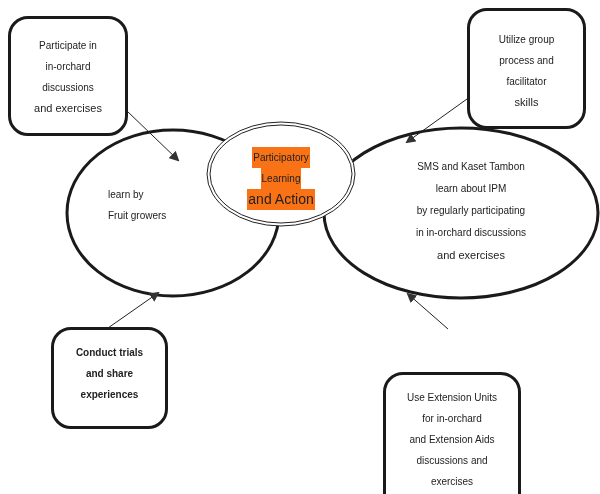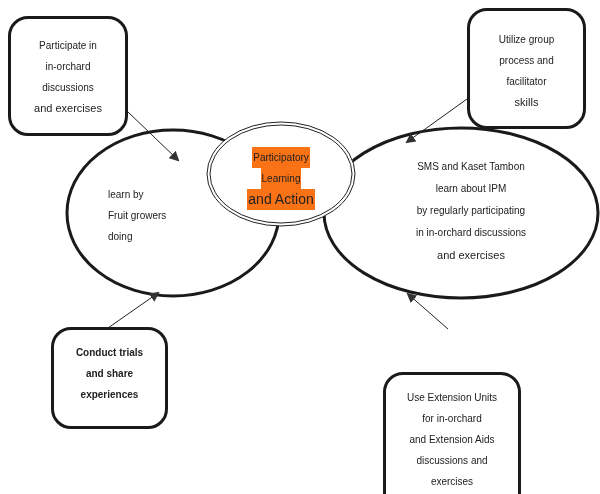--- a/index.html
+++ b/index.html
@@ -50,21 +50,20 @@
 
 <div id="center-text">
   <span class="line">Participatory</span>
   <span class="line">Learning</span>
   <span class="line big">and Action</span>
 </div>
 
 <div id="left-text" class="ell-text">
   <div class="line">learn by</div>
   <div class="line">Fruit growers</div>
-  <div class="line">doing</div>
 </div>
 
 <div id="right-text" class="ell-text">
   <div class="line">SMS and Kaset Tambon</div>
   <div class="line">learn about IPM</div>
   <div class="line">by regularly participating</div>
   <div class="line"><span>in in-orchard discussions</span></div>
   <div class="line big">and exercises</div>
 </div>
 

